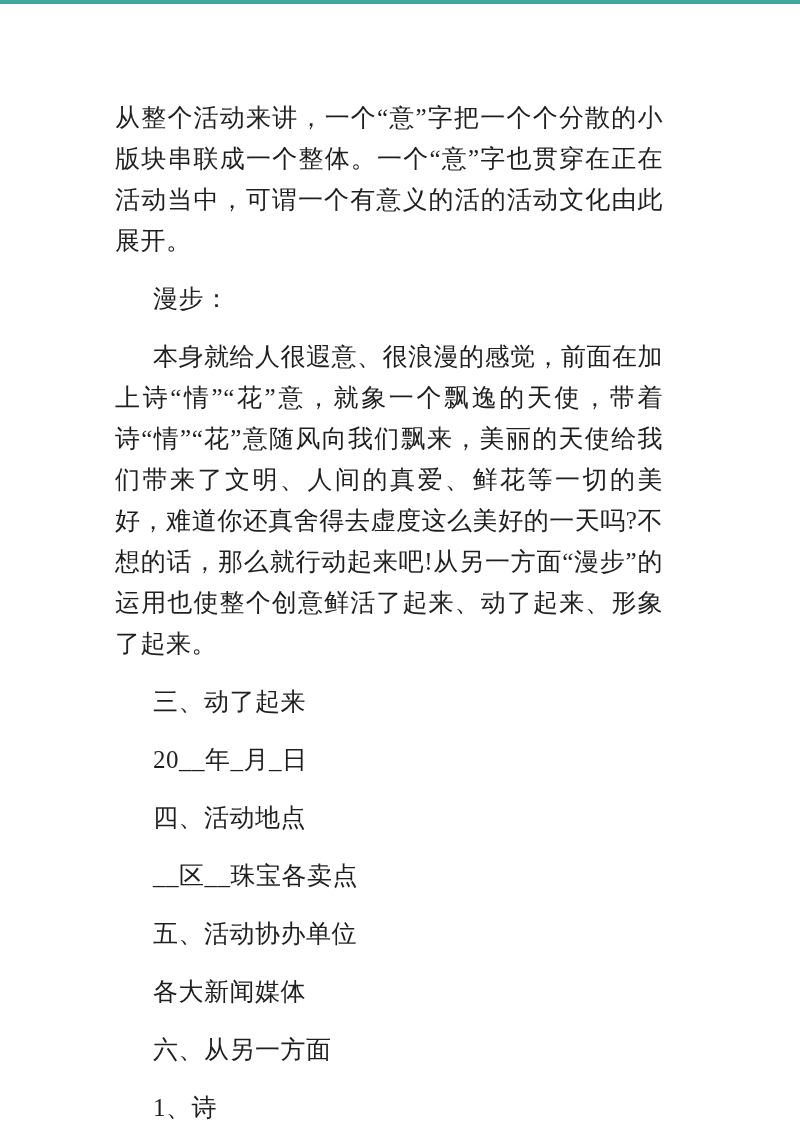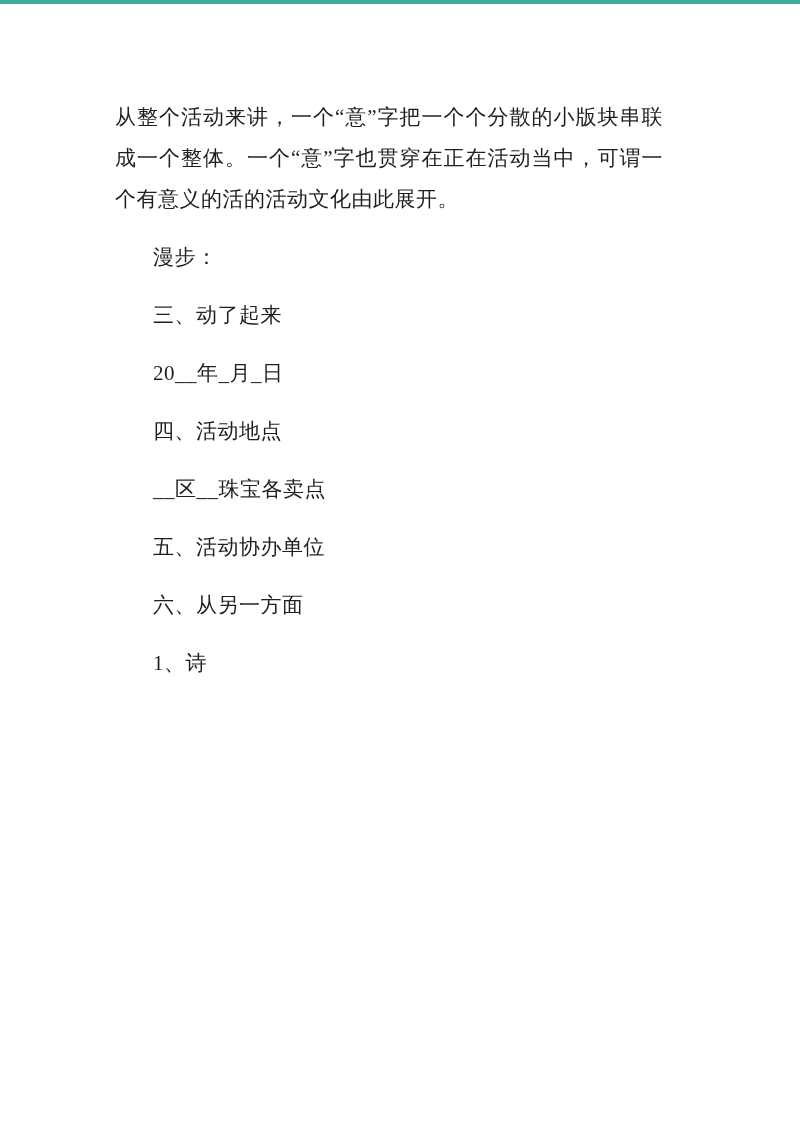--- a/index.html
+++ b/index.html
@@ -25,40 +25,42 @@
   }
   .doc-content {
     position: absolute;
     top: 97px;
     left: 115px;
     width: 548px;
     color: #1f1f1f;
   }
   .doc-content p {
     margin: 0 0 17px 0;
-    font-size: 21px;
+    font-size: 25px;
     line-height: 41px;
     text-align: justify;
     text-justify: inter-ideograph;
     letter-spacing: 0.5px;
     word-break: break-all;
   }
   .doc-content p.indent {
     text-indent: 38px;
   }
 </style>
 </head>
 <body>
 
 <div class="page">
   <div class="top-accent-bar"></div>
   <div class="doc-content">
     <p>从整个活动来讲，一个“意”字把一个个分散的小版块串联成一个整体。一个“意”字也贯穿在正在活动当中，可谓一个有意义的活的活动文化由此展开。</p>
     <p class="indent">漫步：</p>
+    <p class="indent">本身就给人很遐意、很浪漫的感觉，前面在加上诗“情”“花”意，就象一个飘逸的天使，带着诗“情”“花”意随风向我们飘来，美丽的天使给我们带来了文明、人间的真爱、鲜花等一切的美好，难道你还真舍得去虚度这么美好的一天吗?不想的话，那么就行动起来吧!从另一方面“漫步”的运用也使整个创意鲜活了起来、动了起来、形象了起来。</p>
     <p class="indent">三、动了起来</p>
     <p class="indent">20__年_月_日</p>
     <p class="indent">四、活动地点</p>
     <p class="indent">__区__珠宝各卖点</p>
     <p class="indent">五、活动协办单位</p>
+    <p class="indent">各大新闻媒体</p>
     <p class="indent">六、从另一方面</p>
     <p class="indent">1、诗</p>
   </div>
 </div>
 
 </body></html>

